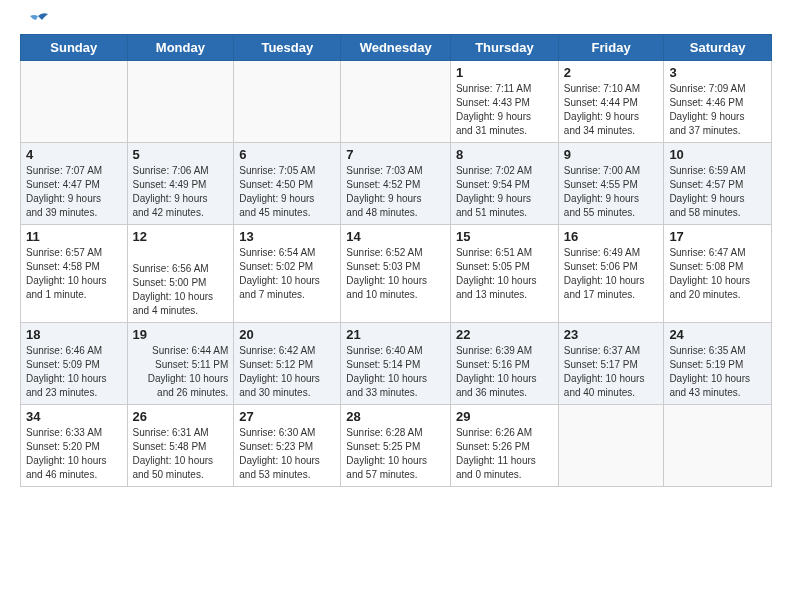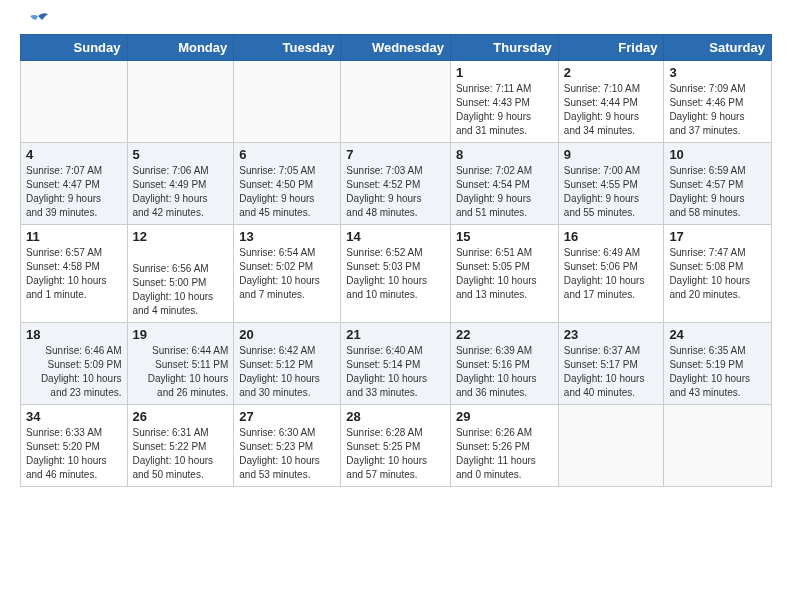--- a/index.html
+++ b/index.html
@@ -41,21 +41,21 @@
       font-weight: normal;
     }
     .calendar {
       width: 100%;
       border-collapse: collapse;
       border: 1px solid #ccc;
     }
     .calendar th {
       background-color: #2b6cb0;
       color: #fff;
-      text-align: right;
+      text-align: center;
       padding: 5px 6px;
       font-size: 13px;
       font-weight: bold;
       border: 1px solid #2563a0;
     }
     .calendar td {
       vertical-align: top;
       border: 1px solid #ccc;
       padding: 4px 5px;
       width: 113px;
@@ -169,21 +169,21 @@
         <td>
           <span class="day-number">7</span>
           <div class="day-info" style="white-space: pre-line;">Sunrise: 7:03 AM
 Sunset: 4:52 PM
 Daylight: 9 hours
 and 48 minutes.</div>
         </td>
         <td>
           <span class="day-number">8</span>
           <div class="day-info" style="white-space: pre-line;">Sunrise: 7:02 AM
-Sunset: 4:54 PM
+Sunset: 9:54 PM
 Daylight: 9 hours
 and 51 minutes.</div>
         </td>
         <td>
           <span class="day-number">9</span>
           <div class="day-info" style="white-space: pre-line;">Sunrise: 7:00 AM
 Sunset: 4:55 PM
 Daylight: 9 hours
 and 55 minutes.</div>
         </td>
@@ -233,30 +233,30 @@
         </td>
         <td>
           <span class="day-number">16</span>
           <div class="day-info" style="white-space: pre-line;">Sunrise: 6:49 AM
 Sunset: 5:06 PM
 Daylight: 10 hours
 and 17 minutes.</div>
         </td>
         <td>
           <span class="day-number">17</span>
-          <div class="day-info" style="white-space: pre-line;">Sunrise: 7:47 AM
+          <div class="day-info" style="white-space: pre-line;">Sunrise: 6:47 AM
 Sunset: 5:08 PM
 Daylight: 10 hours
 and 20 minutes.</div>
         </td>
       </tr>
       <tr class="row-shaded">
         <td>
           <span class="day-number">18</span>
-          <div class="day-info" style="white-space: pre-line; text-align: right;">Sunrise: 6:46 AM
+          <div class="day-info" style="white-space: pre-line;">Sunrise: 6:46 AM
 Sunset: 5:09 PM
 Daylight: 10 hours
 and 23 minutes.</div>
         </td>
         <td>
           <span class="day-number">19</span>
           <div class="day-info" style="white-space: pre-line; text-align: right;">Sunrise: 6:44 AM
 Sunset: 5:11 PM
 Daylight: 10 hours
 and 26 minutes.</div>
@@ -301,21 +301,21 @@
         <td>
           <span class="day-number">34</span>
           <div class="day-info" style="white-space: pre-line;">Sunrise: 6:33 AM
 Sunset: 5:20 PM
 Daylight: 10 hours
 and 46 minutes.</div>
         </td>
         <td>
           <span class="day-number">26</span>
           <div class="day-info" style="white-space: pre-line;">Sunrise: 6:31 AM
-Sunset: 5:22 PM
+Sunset: 5:48 PM
 Daylight: 10 hours
 and 50 minutes.</div>
         </td>
         <td>
           <span class="day-number">27</span>
           <div class="day-info" style="white-space: pre-line;">Sunrise: 6:30 AM
 Sunset: 5:23 PM
 Daylight: 10 hours
 and 53 minutes.</div>
         </td>

